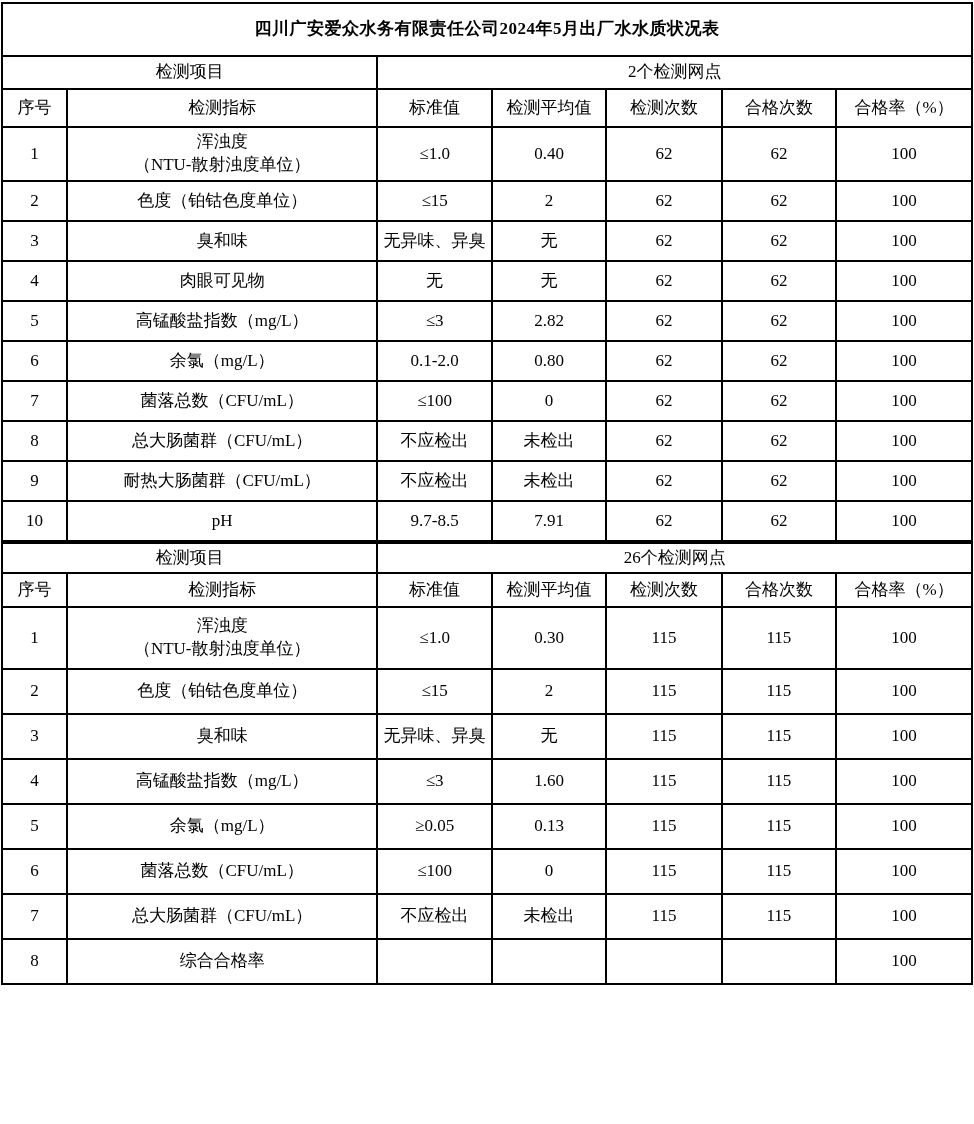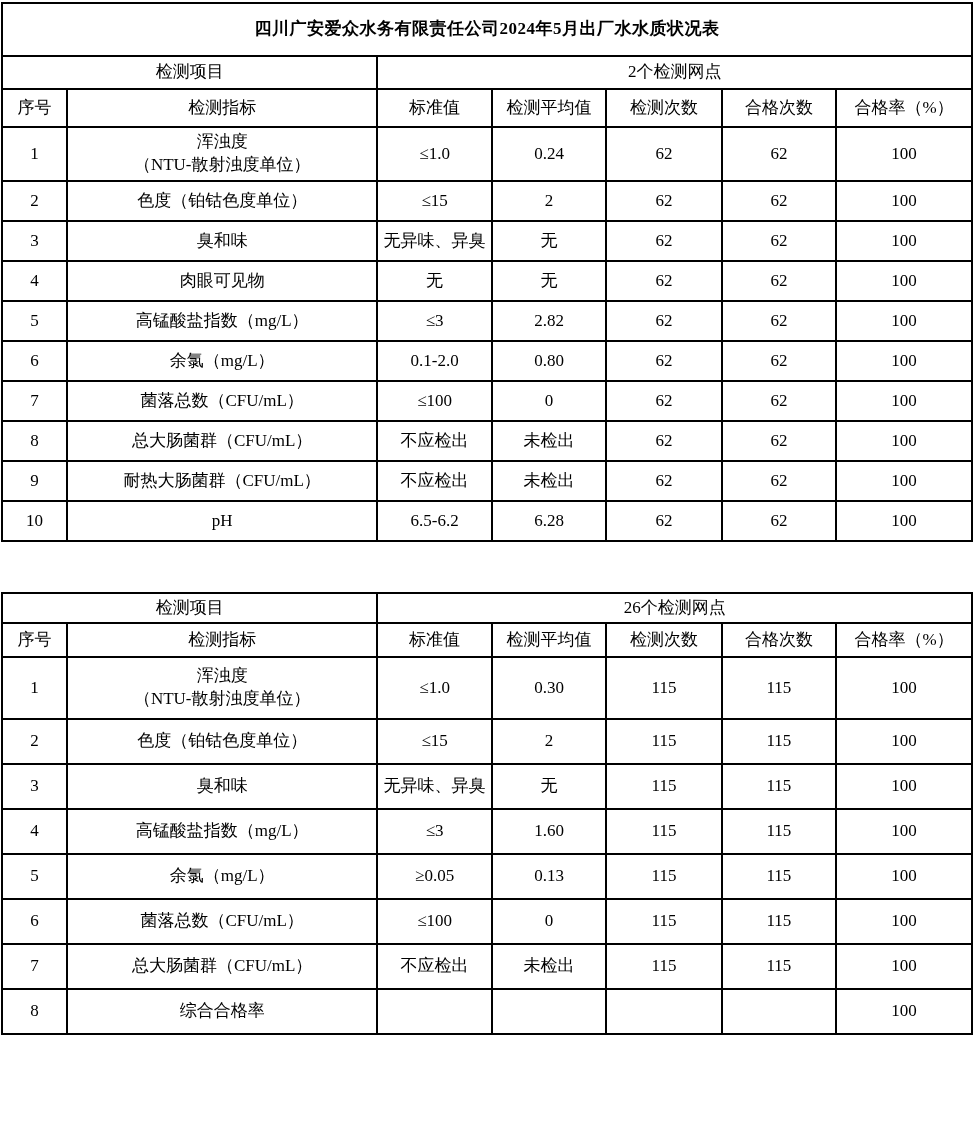--- a/index.html
+++ b/index.html
@@ -39,21 +39,21 @@
   table.t1 td.title-cell   { height: 49px; }
   table.t2 td.title-cell   { height: 46px; }
   table.t1 td.group-cell   { height: 29px; }
   table.t2 td.group-cell   { height: 26px; }
   table.t1 tr.colhead td   { height: 34px; }
   table.t2 tr.colhead td   { height: 30px; }
   table.t1 tr.data td      { height: 36px; }
   table.t1 tr.data.tall td { height: 50px; }
   table.t2 tr.data td      { height: 41px; }
   table.t2 tr.data.tall td { height: 58px; }
-  table.t1 { margin-bottom: 50px; }
+  table.t1 { }
 </style>
 </head>
 <body>
 
 <div class="doc">
 
   <table class="wq t1">
     <colgroup>
       <col style="width:6.7%">
       <col style="width:32%">
@@ -80,21 +80,21 @@
         <td>合格次数</td>
         <td>合格率（%）</td>
       </tr>
     </tbody>
     <tbody class="rows">
         <tr class="data tall">
           <td>1</td>
           <td>浑浊度
 （NTU-散射浊度单位）</td>
           <td>≤1.0</td>
-          <td>0.24</td>
+          <td>0.40</td>
           <td>62</td>
           <td>62</td>
           <td>100</td>
         </tr>
         <tr class="data">
           <td>2</td>
           <td>色度（铂钴色度单位）</td>
           <td>≤15</td>
           <td>2</td>
           <td>62</td>
@@ -160,22 +160,22 @@
           <td>耐热大肠菌群（CFU/mL）</td>
           <td>不应检出</td>
           <td>未检出</td>
           <td>62</td>
           <td>62</td>
           <td>100</td>
         </tr>
         <tr class="data">
           <td>10</td>
           <td>pH</td>
-          <td>6.5-6.2</td>
-          <td>6.28</td>
+          <td>9.7-8.5</td>
+          <td>7.91</td>
           <td>62</td>
           <td>62</td>
           <td>100</td>
         </tr>
       </tbody>
   </table>
 
   <table class="wq t2">
     <colgroup>
       <col style="width:6.7%">

